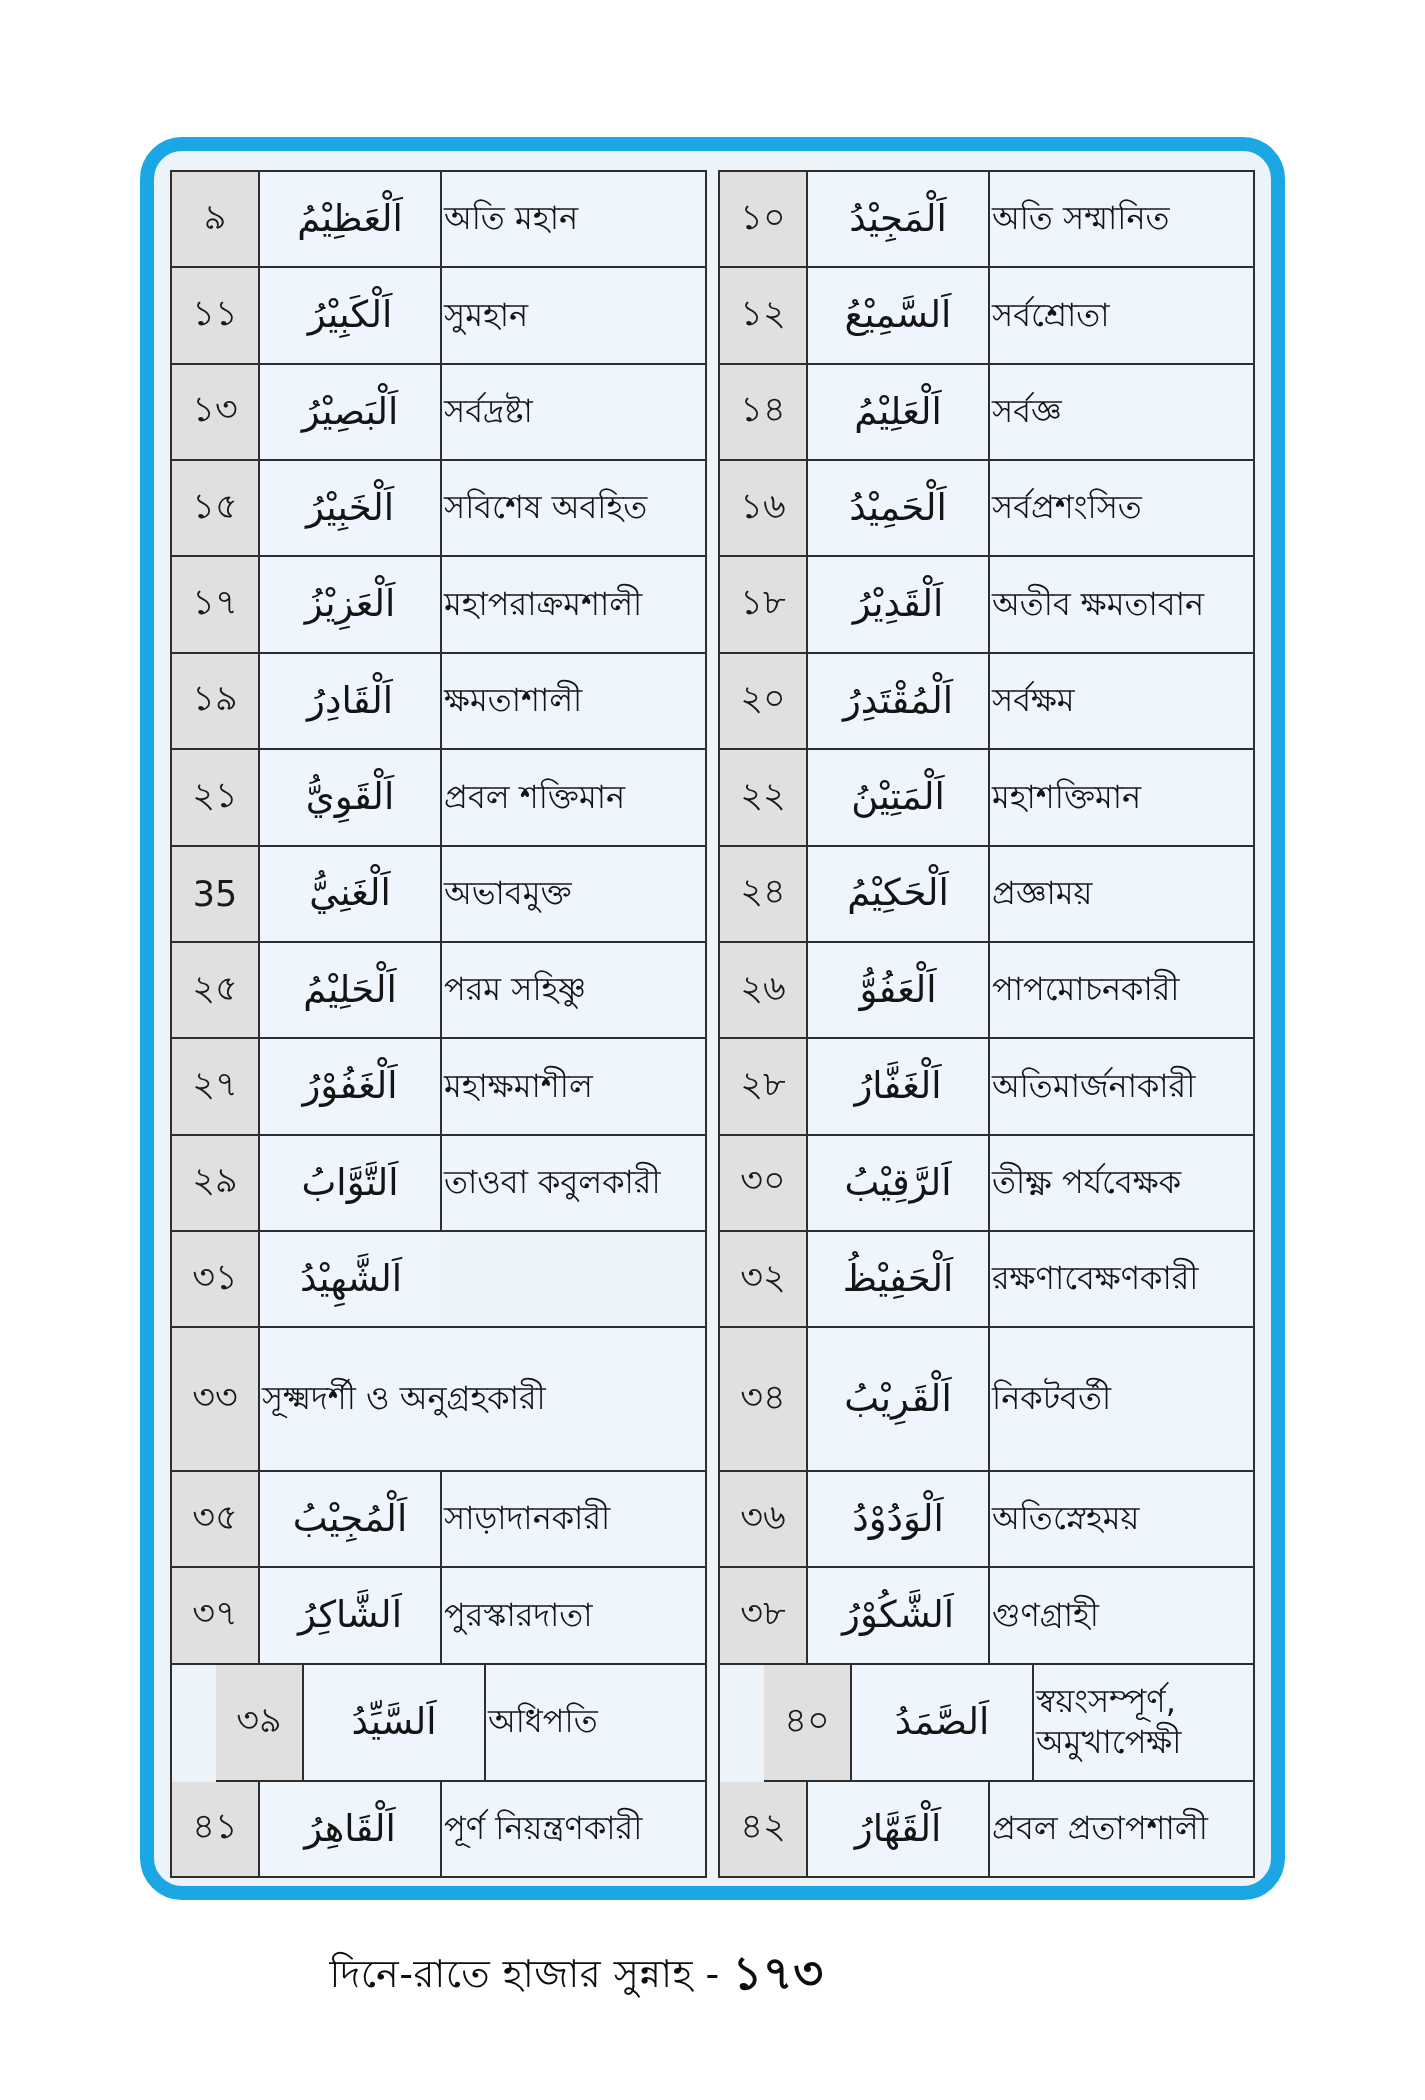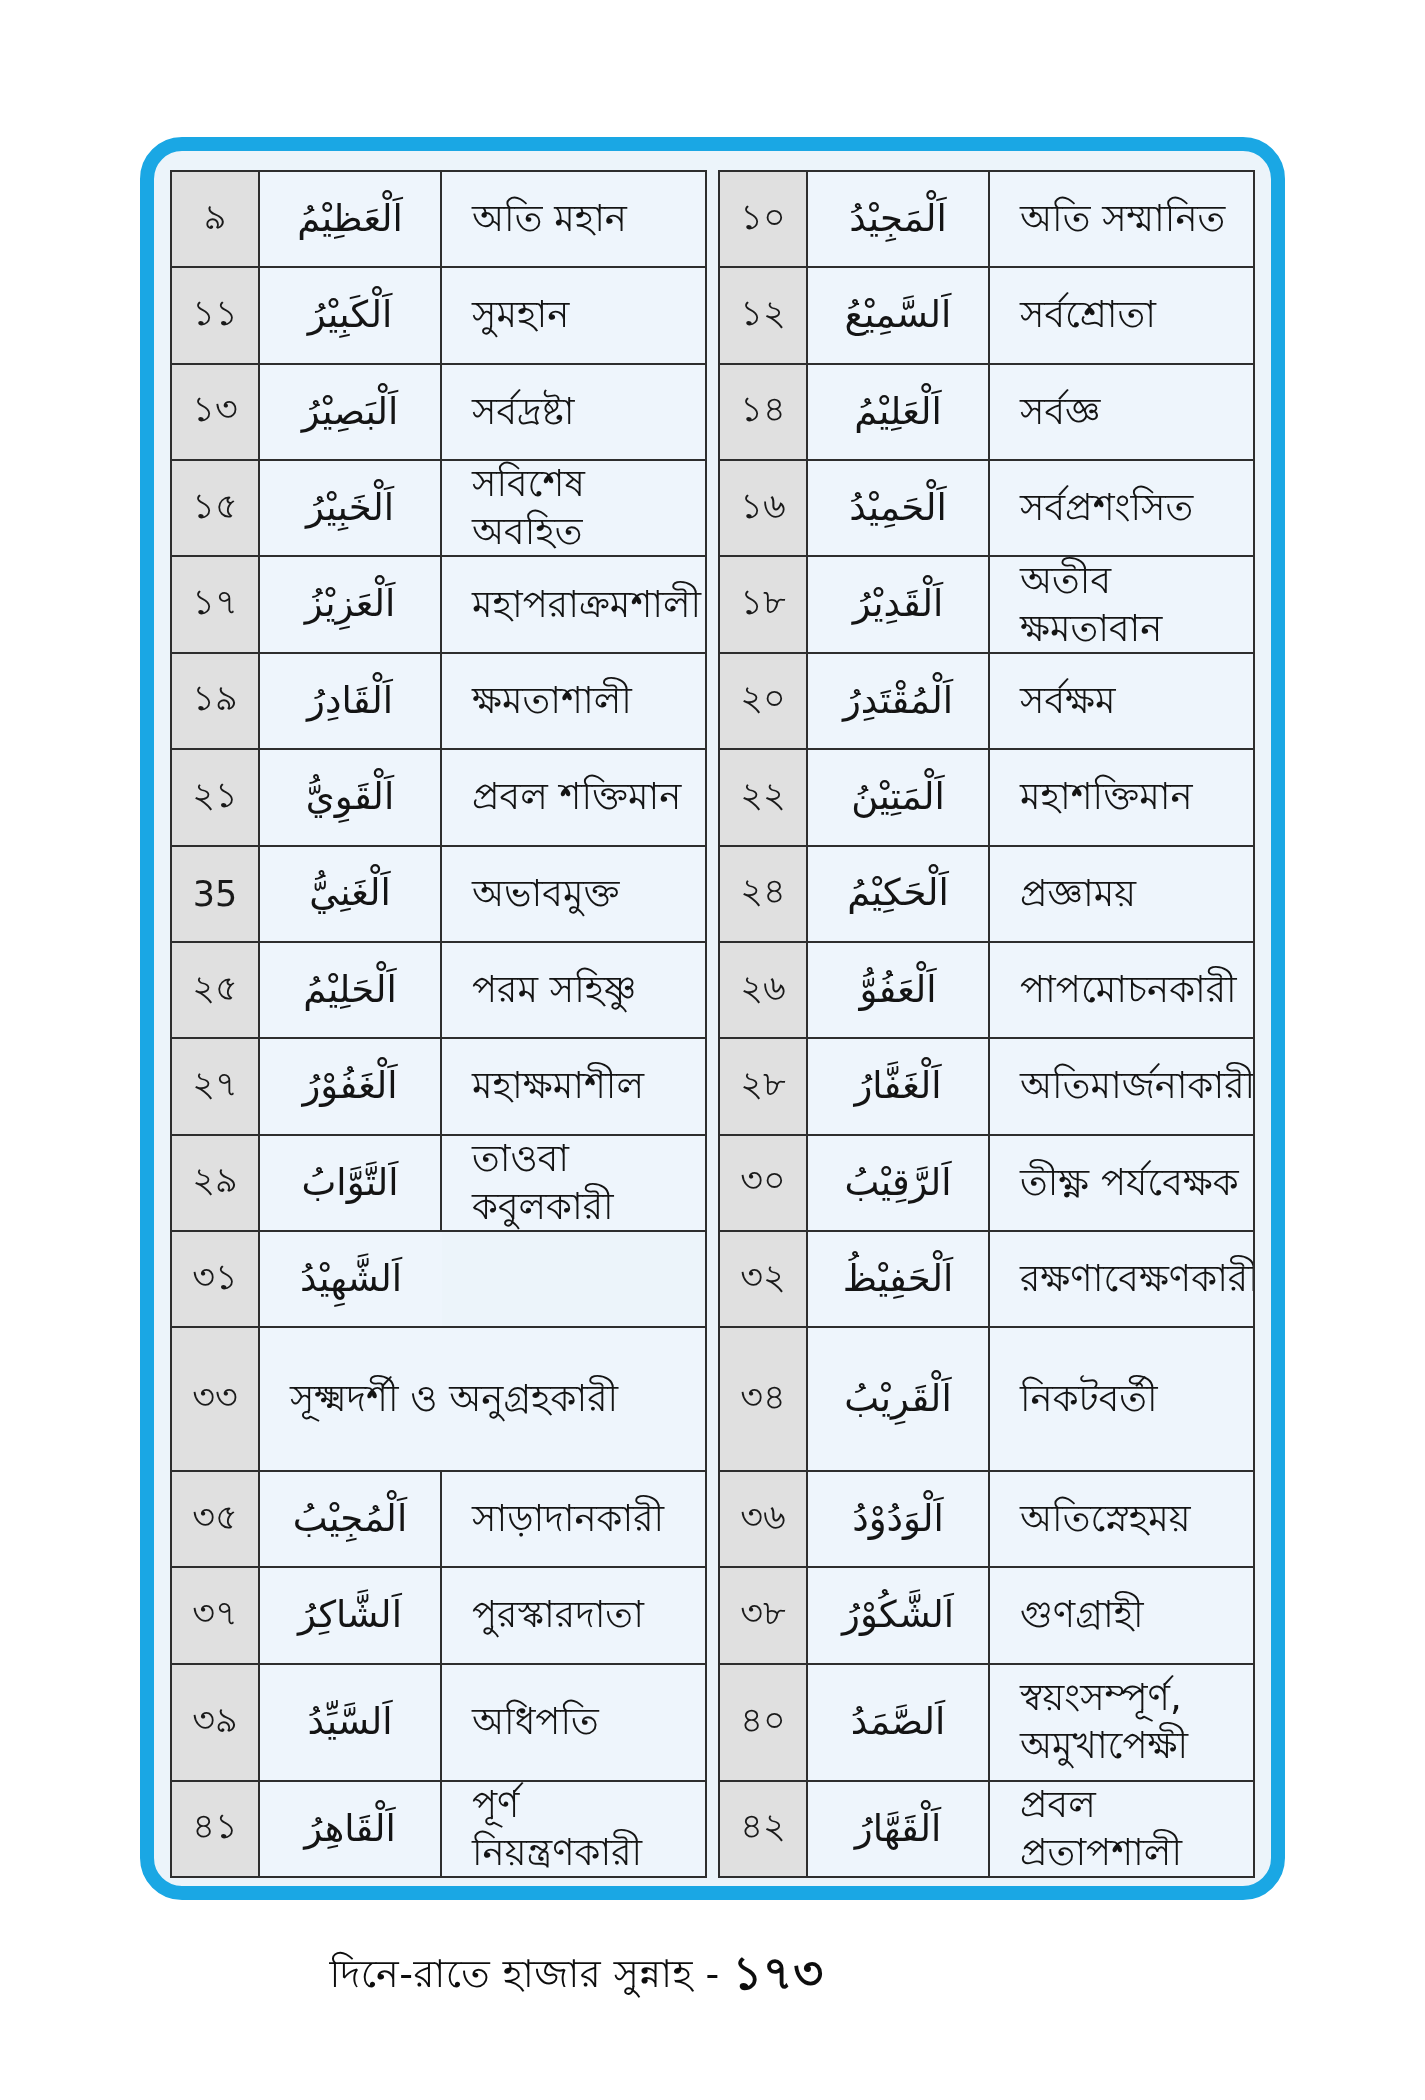--- a/index.html
+++ b/index.html
@@ -39,21 +39,21 @@
     border:2px solid #2e2e2e;
   }
   .row {
     display:flex;
     flex:1 1 0;
     min-height:0;
     border-bottom:2px solid #2e2e2e;
   }
   .row:last-child { border-bottom:none; }
   .row.tall-a { flex:1.5 1 0; }
-  .row.tall-b { flex:1.22 1 0; }
+  .row.tall-b { flex:1.22 1 0;margin-left:44px; }
   .cell {
     box-sizing:border-box;
     display:flex;
     align-items:center;
     justify-content:center;
     border-right:2px solid #2e2e2e;
     overflow:hidden;
   }
   .cell:last-child { border-right:none; }
   .num {
@@ -69,23 +69,23 @@
     line-height:1.15;
     background:#eef5fc;
     color:#141414;
     padding-bottom:0;
   }
   .meaning {
     flex:1 1 auto;
     justify-content:flex-start;
     text-align:left;
     background:#eef5fc;
-    font-size:37px;
+    font-size:32px;
     line-height:1.3;
-    padding:4px 8px 4px 30px;
+    padding:4px 8px 4px 2px;
     color:#141414;
   }
   .footer {
     position:absolute;
     left:0; width:1153px;
     top:1938px;
     text-align:center;
     font-size:38px;
     color:#0d0d0d;
     letter-spacing:0.5px;

